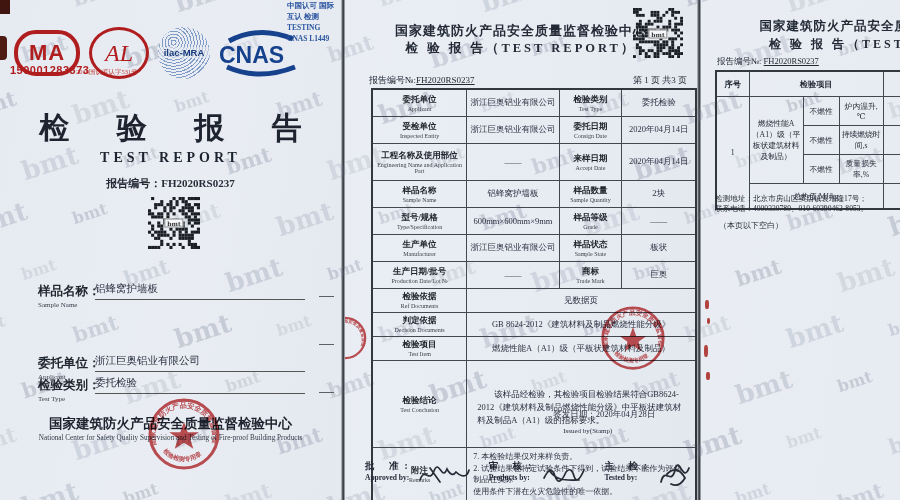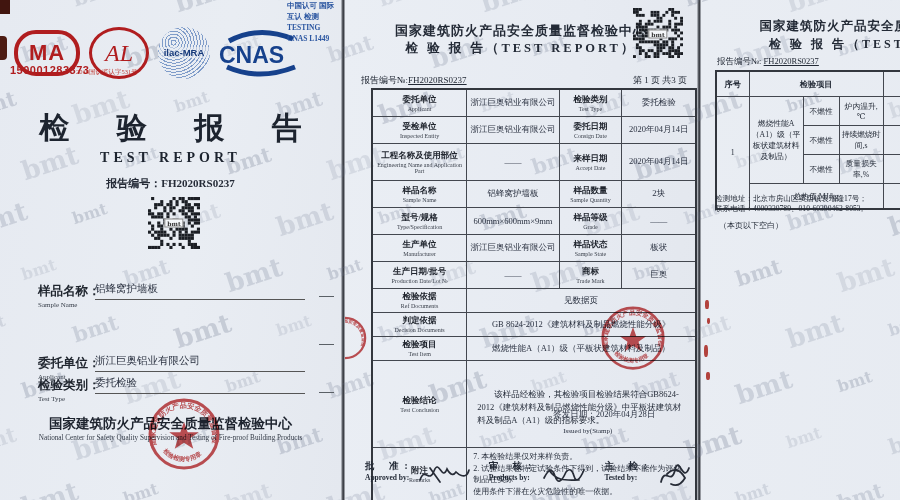--- a/index.html
+++ b/index.html
@@ -52,21 +52,21 @@
   .p1-center{position:absolute;left:0;top:415px;width:341px;text-align:center;font-size:13.5px;font-weight:bold;color:#1d232e;z-index:4;}
   .p1-center-en{position:absolute;left:6px;top:434px;width:329px;text-align:center;font-size:7.2px;color:#333a46;z-index:4;}
   .dash{position:absolute;width:15px;height:1px;background:#5a6066;z-index:4;}
 
   
   .stamp{position:absolute;z-index:6;opacity:.88;mix-blend-mode:multiply;}
 
   
   .p2-head{position:absolute;left:0;top:22px;width:352px;text-align:center;font-size:13px;font-weight:bold;letter-spacing:1px;z-index:4;}
   .p2-sub{position:absolute;left:0;top:40px;width:352px;text-align:center;font-size:12.5px;font-weight:bold;letter-spacing:3px;z-index:4;}
-  .p2-meta{position:absolute;left:16px;top:74px;width:310px;font-size:9px;z-index:4;}
+  .p2-meta{position:absolute;left:24px;top:74px;width:310px;font-size:9px;z-index:4;}
   .p2-meta .no{text-decoration:underline;}
   .p2-pageind{position:absolute;right:10px;top:74px;font-size:9px;z-index:4;}
   table.rep{border-collapse:collapse;position:absolute;left:26px;top:88px;z-index:4;background:transparent;}
   table.rep td{border:1px solid #43474f;padding:1px 2px;vertical-align:middle;}
   table.rep{border:2px solid #33373e;}
   td.lab{text-align:center;}
   td.lab .cn{font-size:8.5px;font-weight:bold;color:#20252e;}
   td.lab .en{font-size:6px;color:#3c424d;line-height:6.5px;}
   td.val{text-align:center;font-size:8.5px;color:#2a3140;}
   .concl-cell{position:relative;}

